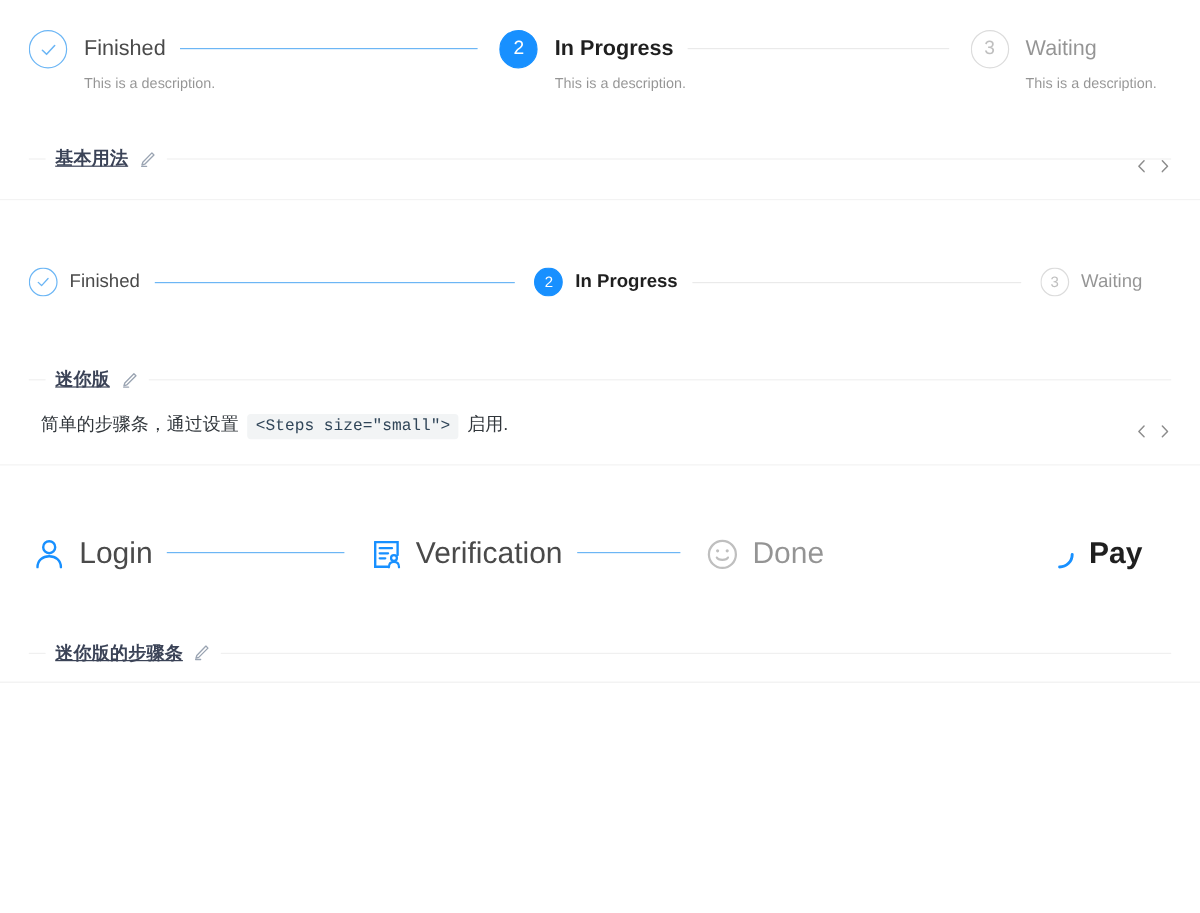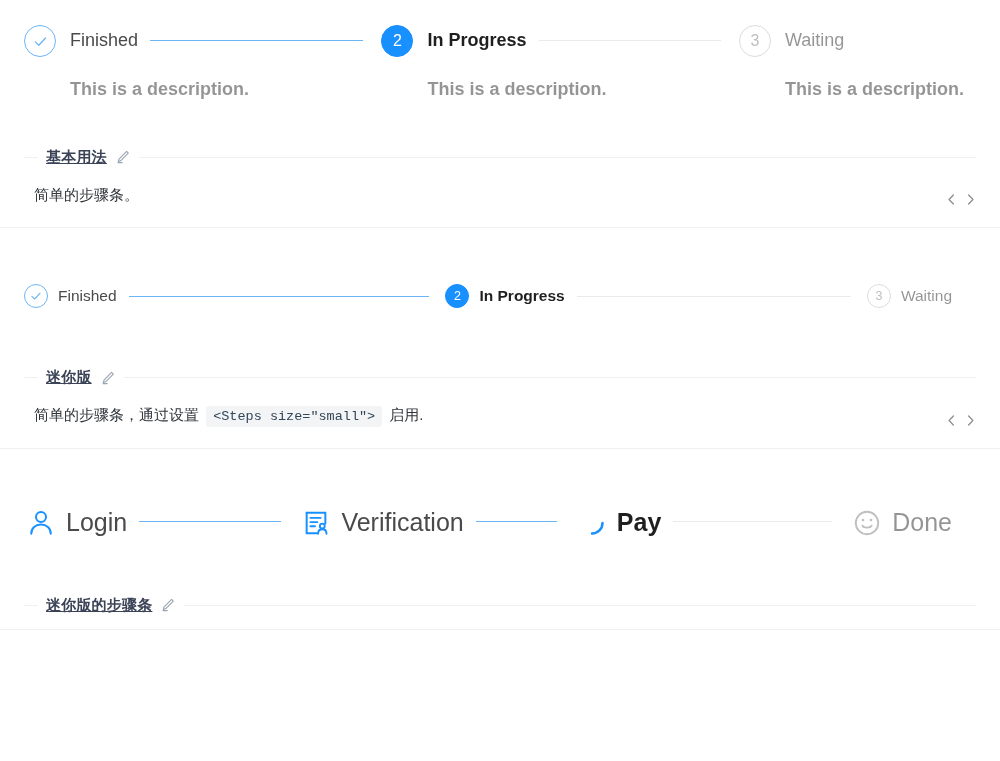--- a/index.html
+++ b/index.html
@@ -174,26 +174,25 @@
     min-width: 10px;
     background: #eaeaea;
     margin-right: 6px;
   }
   .step.finish > .step-body > .step-titleline > .step-tail {
     background: #6cb6f5;
   }
   .step:last-child .step-tail { display: none; }
 
   .step-desc {
-    font-size: 18px;
+    font-size: 12px;
     color: rgba(0,0,0,0.42);
     line-height: 1.6;
-    margin-top: 19px;
+    margin-top: 4px;
     white-space: nowrap;
-    font-weight: bold;
   }
 
   
   .steps.small .step-icon {
     width: 24px;
     height: 24px;
     font-size: 12.5px;
     margin-top: 0;
   }
   .steps.small .step-body { padding-left: 10px; }
@@ -280,21 +279,20 @@
         <span class="demo-title-lead"></span>
         <span class="demo-title">基本用法</span>
         <span class="edit-icon">
           <svg width="16" height="16" viewBox="0 0 16 16" aria-hidden="true">
             <path d="M11.6 2.4 L13.3 4.1 L5.6 11.8 L3.3 12.5 L4 10.2 Z" fill="none" stroke="currentColor" stroke-width="1.1" stroke-linejoin="round"></path>
             <path d="M3.0 13.6 L7.2 13.6" fill="none" stroke="currentColor" stroke-width="1.1" stroke-linecap="round"></path>
           </svg>
         </span>
         <span class="demo-title-tail"></span>
       </div>
-      <div class="demo-desc">简单的步骤条。</div>
       <div class="code-toggle">
         <span>
           <svg width="15" height="15" viewBox="0 0 16 16" aria-hidden="true">
             <path d="M10 3.2 L5.4 8 L10 12.8" fill="none" stroke="currentColor" stroke-width="1.3" stroke-linecap="round" stroke-linejoin="round"></path>
           </svg>
         </span>
         <span>
           <svg width="15" height="15" viewBox="0 0 16 16" aria-hidden="true">
             <path d="M6 3.2 L10.6 8 L6 12.8" fill="none" stroke="currentColor" stroke-width="1.3" stroke-linecap="round" stroke-linejoin="round"></path>
           </svg>
@@ -404,47 +402,47 @@
             </svg>
           </div>
           <div class="step-body">
             <div class="step-titleline">
               <span class="step-title">Verification</span>
               <span class="step-tail"></span>
             </div>
           </div>
         </div>
 
-        <div class="step process">
-          <div class="step-icon">
-            <svg class="spinner" width="28" height="28" viewBox="0 0 24 24" aria-hidden="true">
-              <path d="M21 12 A9 9 0 0 1 12 21" fill="none" stroke="#1890ff" stroke-width="2.1" stroke-linecap="round"></path>
-            </svg>
-          </div>
-          <div class="step-body">
-            <div class="step-titleline">
-              <span class="step-title">Pay</span>
-              <span class="step-tail"></span>
-            </div>
-          </div>
-        </div>
-
         <div class="step wait">
           <div class="step-icon">
             <svg width="30" height="30" viewBox="0 0 24 24" aria-hidden="true">
               <circle cx="12" cy="12" r="9" fill="none" stroke="currentColor" stroke-width="1.5"></circle>
               <circle cx="8.8" cy="9.6" r="1.05" fill="currentColor"></circle>
               <circle cx="15.2" cy="9.6" r="1.05" fill="currentColor"></circle>
               <path d="M8.3 14.1 C9.3 16.2 14.7 16.2 15.7 14.1" fill="none" stroke="currentColor" stroke-width="1.5" stroke-linecap="round"></path>
             </svg>
           </div>
           <div class="step-body">
             <div class="step-titleline">
               <span class="step-title">Done</span>
 
+            </div>
+          </div>
+        </div>
+
+        <div class="step process">
+          <div class="step-icon">
+            <svg class="spinner" width="28" height="28" viewBox="0 0 24 24" aria-hidden="true">
+              <path d="M21 12 A9 9 0 0 1 12 21" fill="none" stroke="#1890ff" stroke-width="2.1" stroke-linecap="round"></path>
+            </svg>
+          </div>
+          <div class="step-body">
+            <div class="step-titleline">
+              <span class="step-title">Pay</span>
+              <span class="step-tail"></span>
             </div>
           </div>
         </div>
 
       </div>
     </div>
 
     <div class="demo-meta" style="padding-bottom:8px;">
       <div class="demo-title-row">
         <span class="demo-title-lead"></span>

